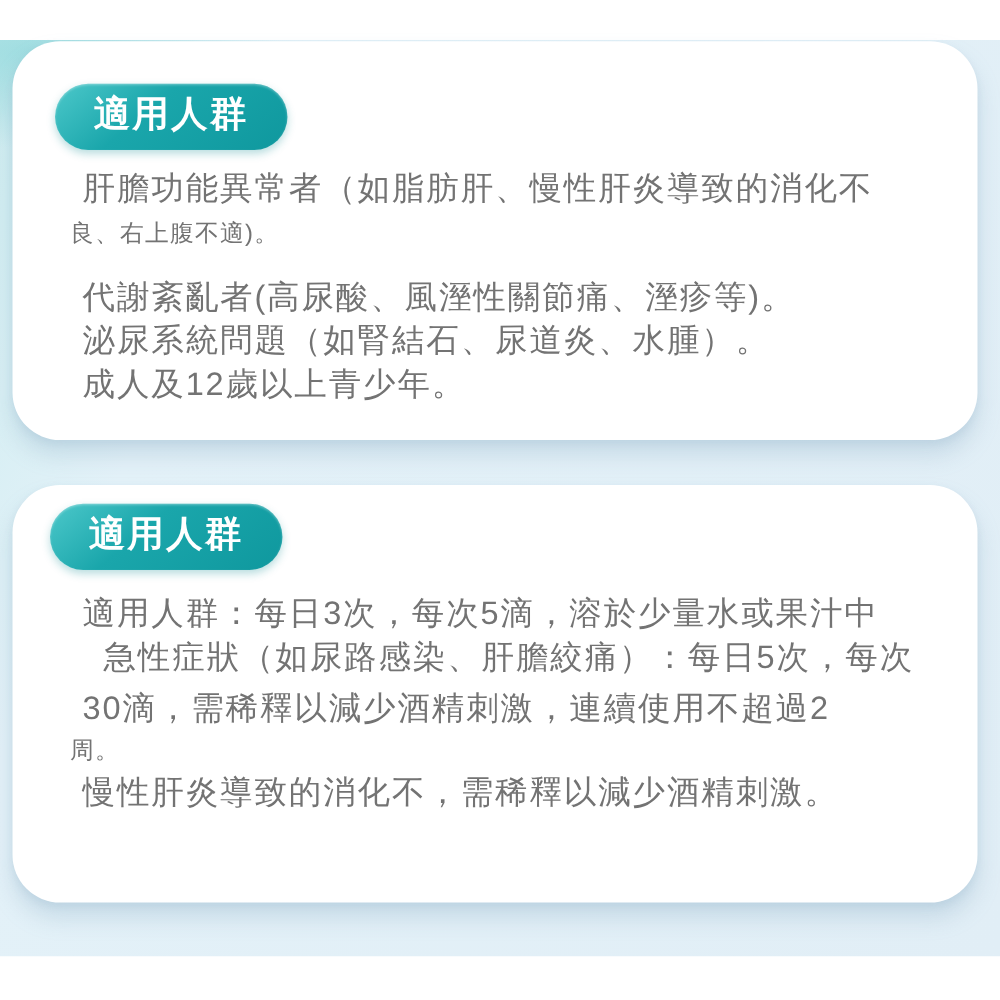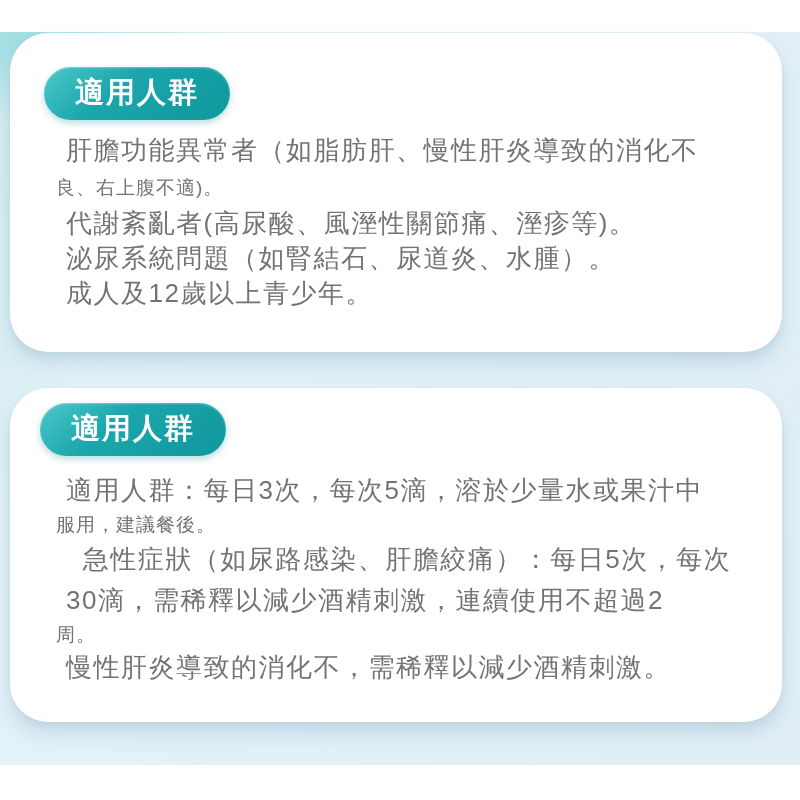--- a/index.html
+++ b/index.html
@@ -58,21 +58,21 @@
   .line {
     color: #737373;
     letter-spacing: 1.5px;
     white-space: nowrap;
   }
   .line.lg { font-size: 26px; line-height: 35px; }
   .line.sm { font-size: 19px; line-height: 33px; margin-left: -10px; letter-spacing: 1px; }
 
   
   .card-1 .l1 { margin-bottom: 3px; }
-  .card-1 .l2 { margin-bottom: 2px; }
+  .card-1 .l2 { margin-bottom: 16px; }
   .card-1 .l4 { margin-top: 2px; }
   .card-2 .l2 { margin-bottom: 1px; }
   .card-2 .l3 { margin-bottom: 6px; text-align: center; }
   .card-2 .l6 { margin-top: -1px; }
 </style>
 </head>
 <body>
 
 <div class="stage">
   <div class="panel">
@@ -89,21 +89,20 @@
         <p class="line lg l5">成人及12歲以上青少年。</p>
       </div>
     </section>
 
     <section class="card card-2">
       <div class="badge">
         <span>適用人群</span>
       </div>
       <div class="card-body">
         <p class="line lg l1">適用人群：每日3次，每次5滴，溶於少量水或果汁中</p>
-        <p class="line sm l2">服用，建議餐後。</p>
         <p class="line lg l3">急性症狀（如尿路感染、肝膽絞痛）：每日5次，每次</p>
         <p class="line lg l4">30滴，需稀釋以減少酒精刺激，連續使用不超過2</p>
         <p class="line sm l5">周。</p>
         <p class="line lg l6">慢性肝炎導致的消化不，需稀釋以減少酒精刺激。</p>
       </div>
     </section>
 
   </div>
 </div>
 

